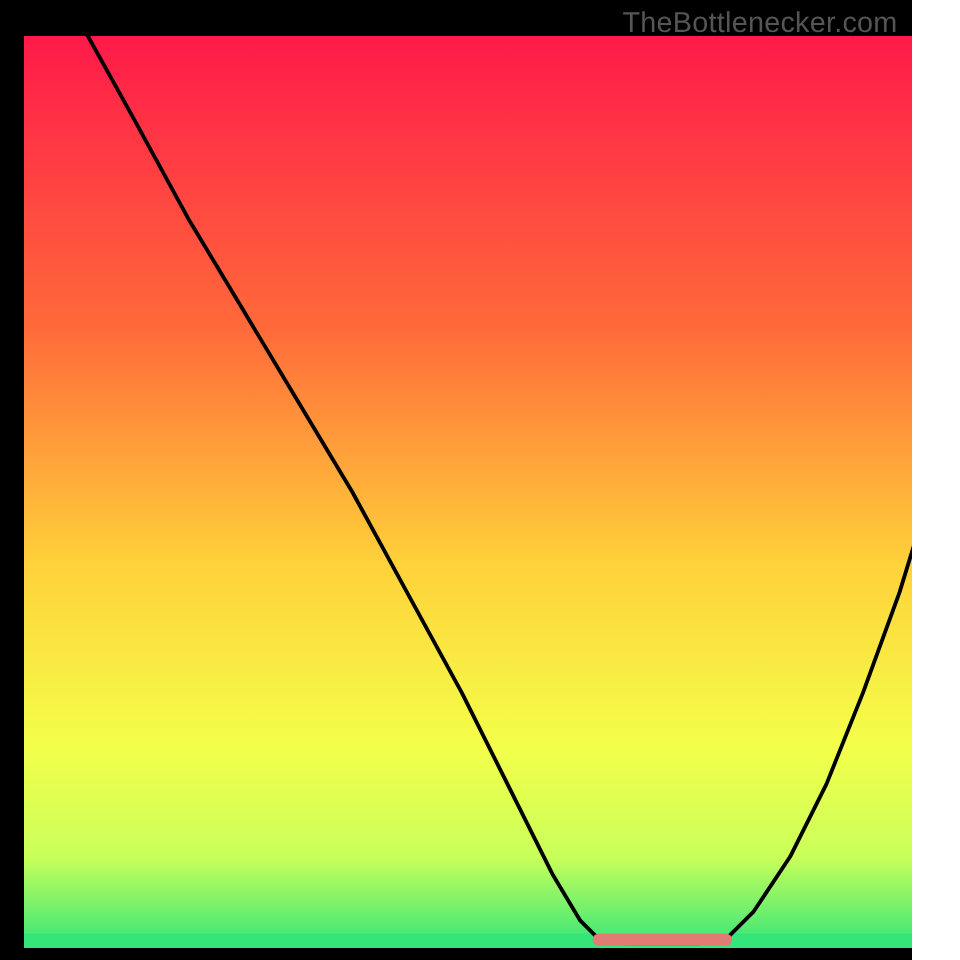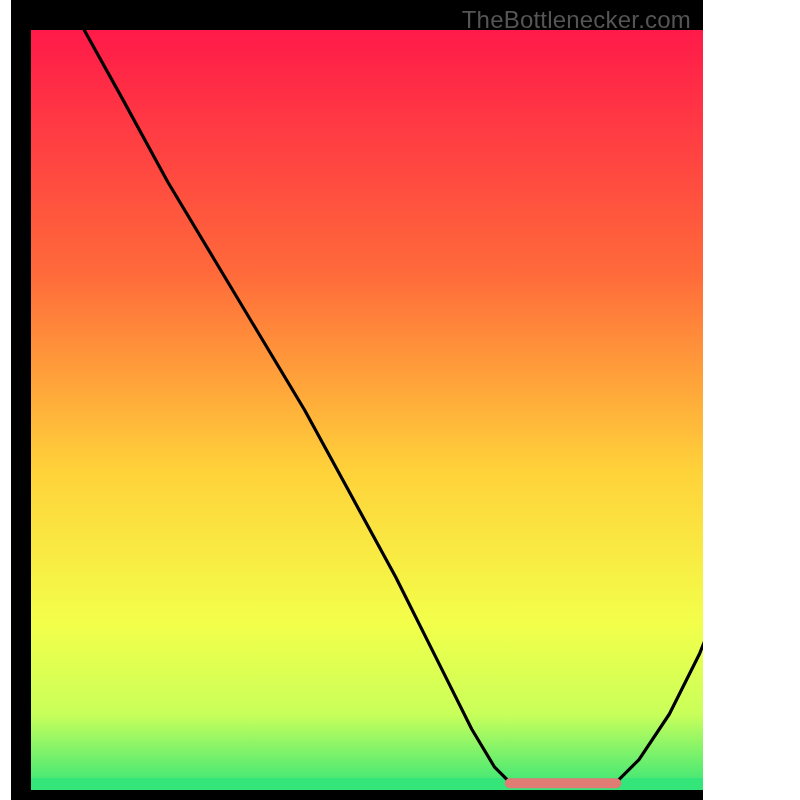--- a/index.html
+++ b/index.html
@@ -3,25 +3,24 @@
 <meta charset="utf-8">
 <style>
   body {
     margin: 0;
     padding: 0;
     background: #fff;
     font-family: Arial, Helvetica, sans-serif;
   }
   .stage {
     position: relative;
-    width: 692px;
+    width: 760px;
     height: 800px;
     background: #000;
     overflow: hidden;
-    margin-left: 11px;
   }
   .watermark {
     position: absolute;
     top: 6px;
     right: 12px;
     font-size: 24px;
     font-weight: 500;
     color: #555;
     letter-spacing: 0.2px;
   }

